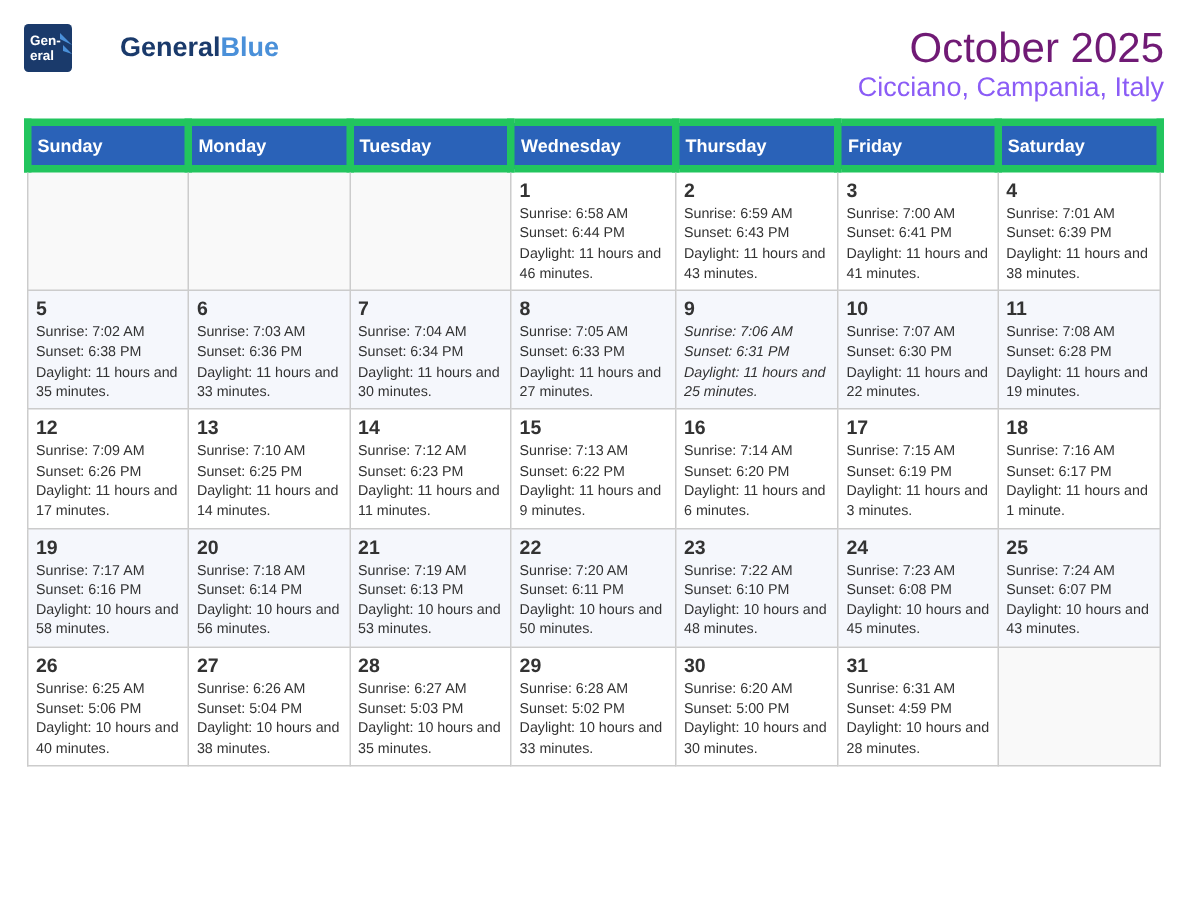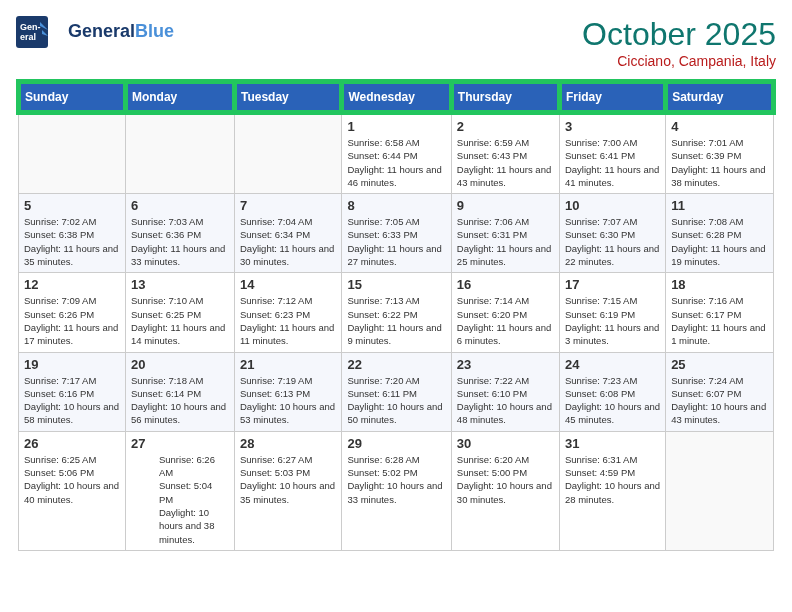--- a/index.html
+++ b/index.html
@@ -18,27 +18,27 @@
     }
     .logo {
       display: flex;
       flex-direction: column;
       align-items: flex-start;
     }
     .title-block {
       text-align: right;
     }
     .calendar-title {
-      font-size: 32px;
-      color: #0f766e;
+      font-size: 28px;
+      color: #701a75;
       font-weight: normal;
     }
     .calendar-subtitle {
-      font-size: 14px;
-      color: #b91c1c;
+      font-size: 18px;
+      color: #8b5cf6;
     }
     table {
       width: 100%;
       border-collapse: collapse;
       border: 1px solid #ccc;
     }
     thead tr {
       background: #2a62b8;
     }
     thead th {
@@ -78,21 +78,21 @@
     }
     tbody tr:nth-child(odd) {
       background: #fff;
     }
   </style>
 </head>
 <body>
 
 <div class="header">
   <div class="logo">
-    <div style="display:flex;align-items:center;gap:4px;">
+    <div style="display:flex;align-items:center;gap:16px;">
       <svg width="32" height="32" viewBox="0 0 32 32">
         <rect x="0" y="0" width="32" height="32" fill="#1a3a6b" rx="3"></rect>
         <text x="4" y="14" font-size="9" fill="white" font-weight="bold" font-family="Arial">Gen-</text>
         <text x="4" y="24" font-size="9" fill="white" font-weight="bold" font-family="Arial">eral</text>
         <polygon points="24,6 32,14 24,10" fill="#4a90d9"></polygon>
         <polygon points="26,14 32,20 26,18" fill="#4a90d9"></polygon>
       </svg>
       <div>
         <div style="font-size:18px;font-weight:bold;color:#1a3a6b;line-height:1.1;margin-left:16px;">General<span style="color:#4a90d9;">Blue</span></div>
       </div>
@@ -166,21 +166,21 @@
 Daylight: 11 hours and 30 minutes.</div>
         </td>
         <td>
           <div class="day-number">8</div>
           <div class="day-info" style="white-space: pre-line;">Sunrise: 7:05 AM
 Sunset: 6:33 PM
 Daylight: 11 hours and 27 minutes.</div>
         </td>
         <td>
           <div class="day-number">9</div>
-          <div class="day-info" style="white-space: pre-line;">Sunrise: 7:06 AM
+          <div class="day-info" style="white-space: pre-line; font-style: italic;">Sunrise: 7:06 AM
 Sunset: 6:31 PM
 Daylight: 11 hours and 25 minutes.</div>
         </td>
         <td>
           <div class="day-number">10</div>
           <div class="day-info" style="white-space: pre-line;">Sunrise: 7:07 AM
 Sunset: 6:30 PM
 Daylight: 11 hours and 22 minutes.</div>
         </td>
         <td>
@@ -280,21 +280,21 @@
       </tr>
       <tr>
         <td>
           <div class="day-number">26</div>
           <div class="day-info" style="white-space: pre-line;">Sunrise: 6:25 AM
 Sunset: 5:06 PM
 Daylight: 10 hours and 40 minutes.</div>
         </td>
         <td>
           <div class="day-number">27</div>
-          <div class="day-info" style="white-space: pre-line; margin-left: 28px;">Sunrise: 6:26 AM
+          <div class="day-info" style="white-space: pre-line;">Sunrise: 6:26 AM
 Sunset: 5:04 PM
 Daylight: 10 hours and 38 minutes.</div>
         </td>
         <td>
           <div class="day-number">28</div>
           <div class="day-info" style="white-space: pre-line;">Sunrise: 6:27 AM
 Sunset: 5:03 PM
 Daylight: 10 hours and 35 minutes.</div>
         </td>
         <td>

